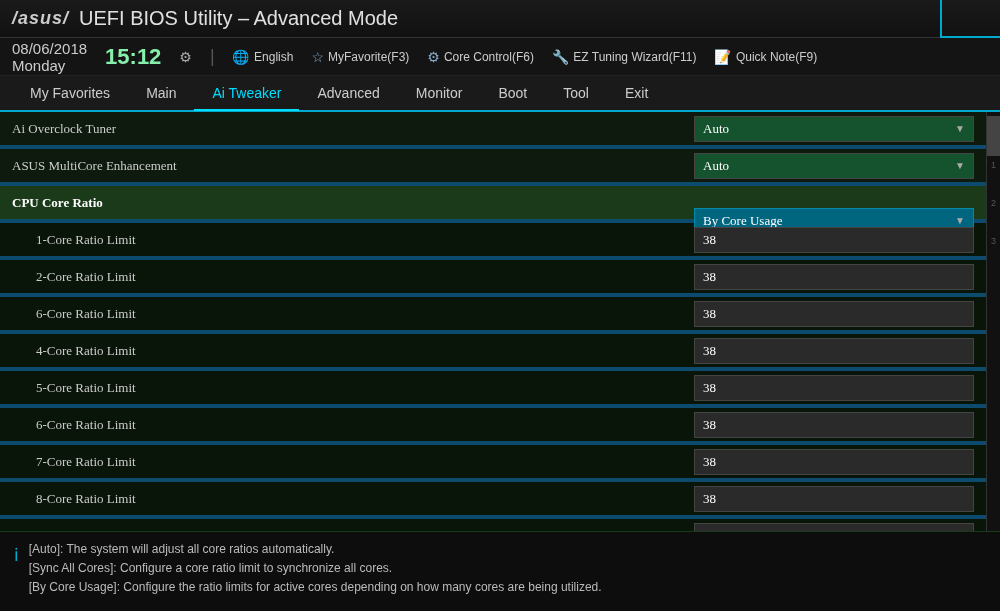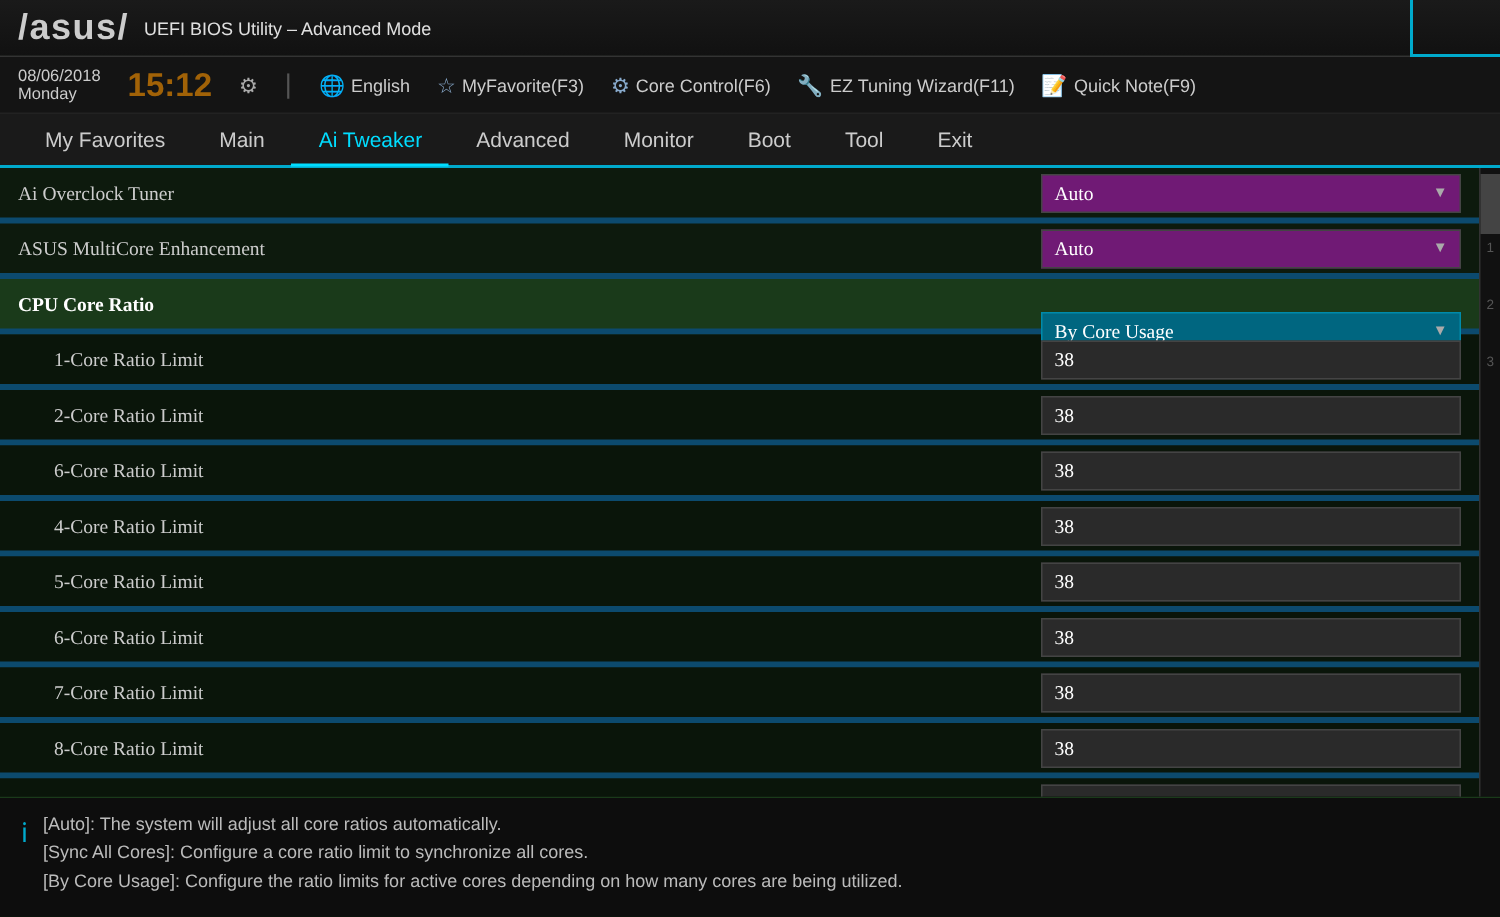--- a/index.html
+++ b/index.html
@@ -22,46 +22,47 @@
       border-bottom: 1px solid #333;
     }
     #logo-area {
       display: flex;
       align-items: center;
       gap: 10px;
     }
     #asus-logo {
       color: #cccccc;
       font-weight: bold;
-      font-size: 24px;
+      font-size: 18px;
+      font-style: italic;
       letter-spacing: 1px;
     }
     #title-text {
       color: #e0e0e0;
-      font-size: 12px;
+      font-size: 20px;
       font-weight: normal;
     }
 
     
     #subheader {
       background: #141414;
       height: 38px;
       display: flex;
       align-items: center;
       padding: 0 12px;
       gap: 18px;
       border-bottom: 1px solid #222;
     }
     #datetime {
       color: #ccc;
-      font-size: 11px;
+      font-size: 15px;
     }
     #time-display {
       font-size: 22px;
-      color: #a16207;
+      color: #86efac;
       font-weight: bold;
     }
     .gear-icon-small {
       color: #aaa;
       font-size: 14px;
     }
     .divider-v {
       color: #555;
       font-size: 18px;
     }
@@ -139,21 +140,21 @@
     }
     .setting-row.highlighted .setting-label {
       color: #ffffff;
       font-weight: bold;
     }
     .setting-value {
       width: 280px;
       margin-right: 12px;
     }
     .dropdown-box {
-      background: #701a75;
+      background: #14532d;
       border: 1px solid #444;
       color: #ffffff;
       font-size: 13px;
       padding: 4px 8px;
       display: flex;
       align-items: center;
       justify-content: space-between;
       cursor: pointer;
       height: 26px;
     }

